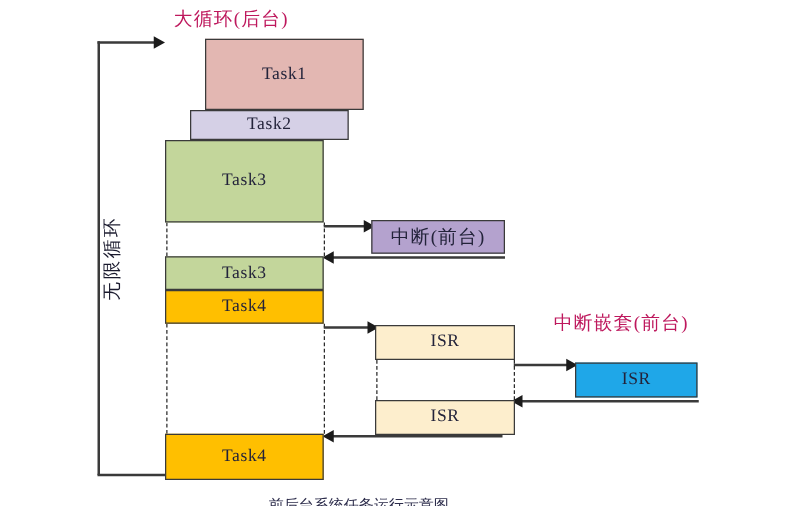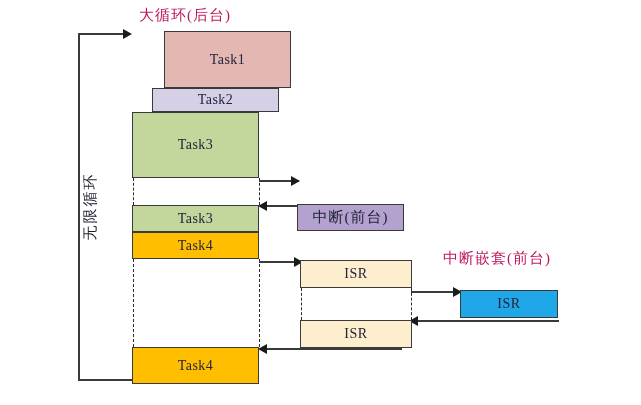--- a/index.html
+++ b/index.html
@@ -112,28 +112,29 @@
       </div>
       <div class="box" style="left: 132px; top: 232px; width: 127px; height: 27px; background: rgb(255, 191, 0);">
         <span>Task4</span>
       </div>
       <div class="box" style="left: 132px; top: 347px; width: 127px; height: 37px; background: rgb(255, 191, 0);">
         <span>Task4</span>
       </div>
     </div>
 
   <div id="int-blocks">
-      <div class="box cjk" style="left: 297px; top: 176px; width: 107px; height: 27px; background: rgb(180, 162, 206); margin-top: 28px;">
+      <div class="box cjk" style="left: 297px; top: 176px; width: 107px; height: 27px; background: rgb(180, 162, 206);">
         <span>中断(前台)</span>
       </div>
       <div class="box" style="left: 300px; top: 260px; width: 112px; height: 28px; background: rgb(253, 238, 205);">
         <span>ISR</span>
       </div>
       <div class="box" style="left: 300px; top: 320px; width: 112px; height: 28px; background: rgb(253, 238, 205);">
         <span>ISR</span>
       </div>
       <div class="box" style="left: 460px; top: 290px; width: 98px; height: 28px; background: rgb(31, 167, 232);">
         <span>ISR</span>
       </div>
     </div>
 
+  <div class="caption" style="left:215px;top:396px;width:260px;height:9px;">前后台系统任务运行示意图</div>
 
 </div>
 
 </body></html>

